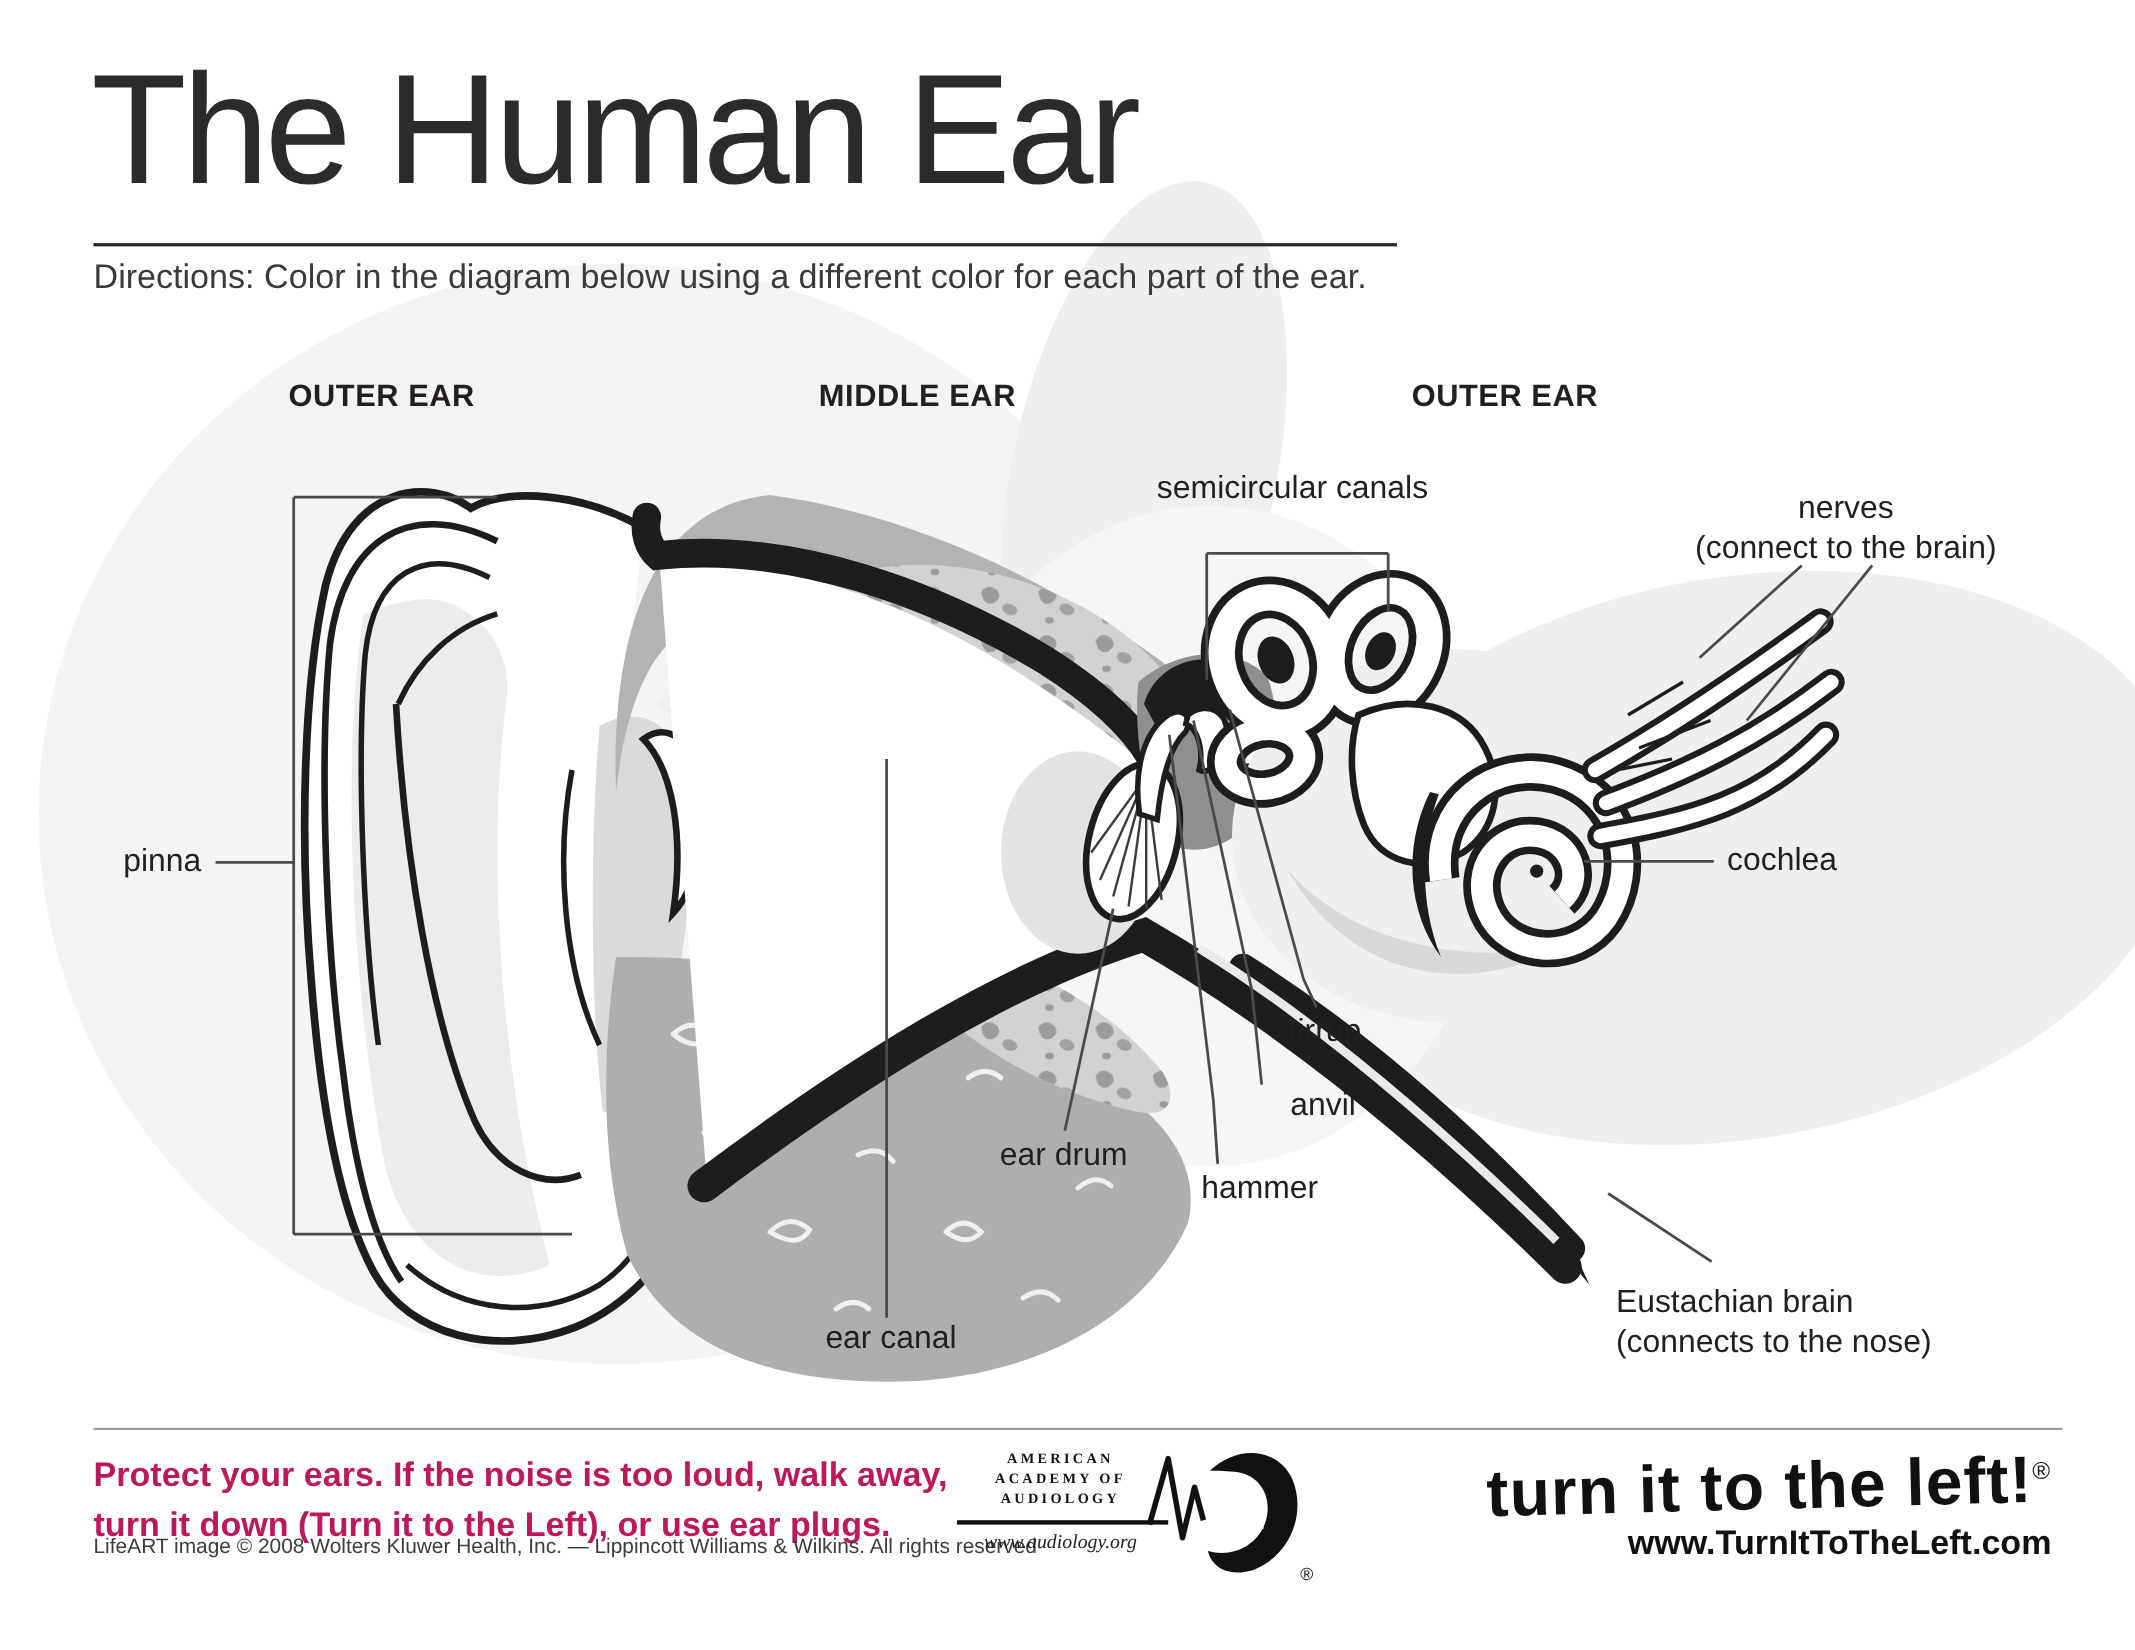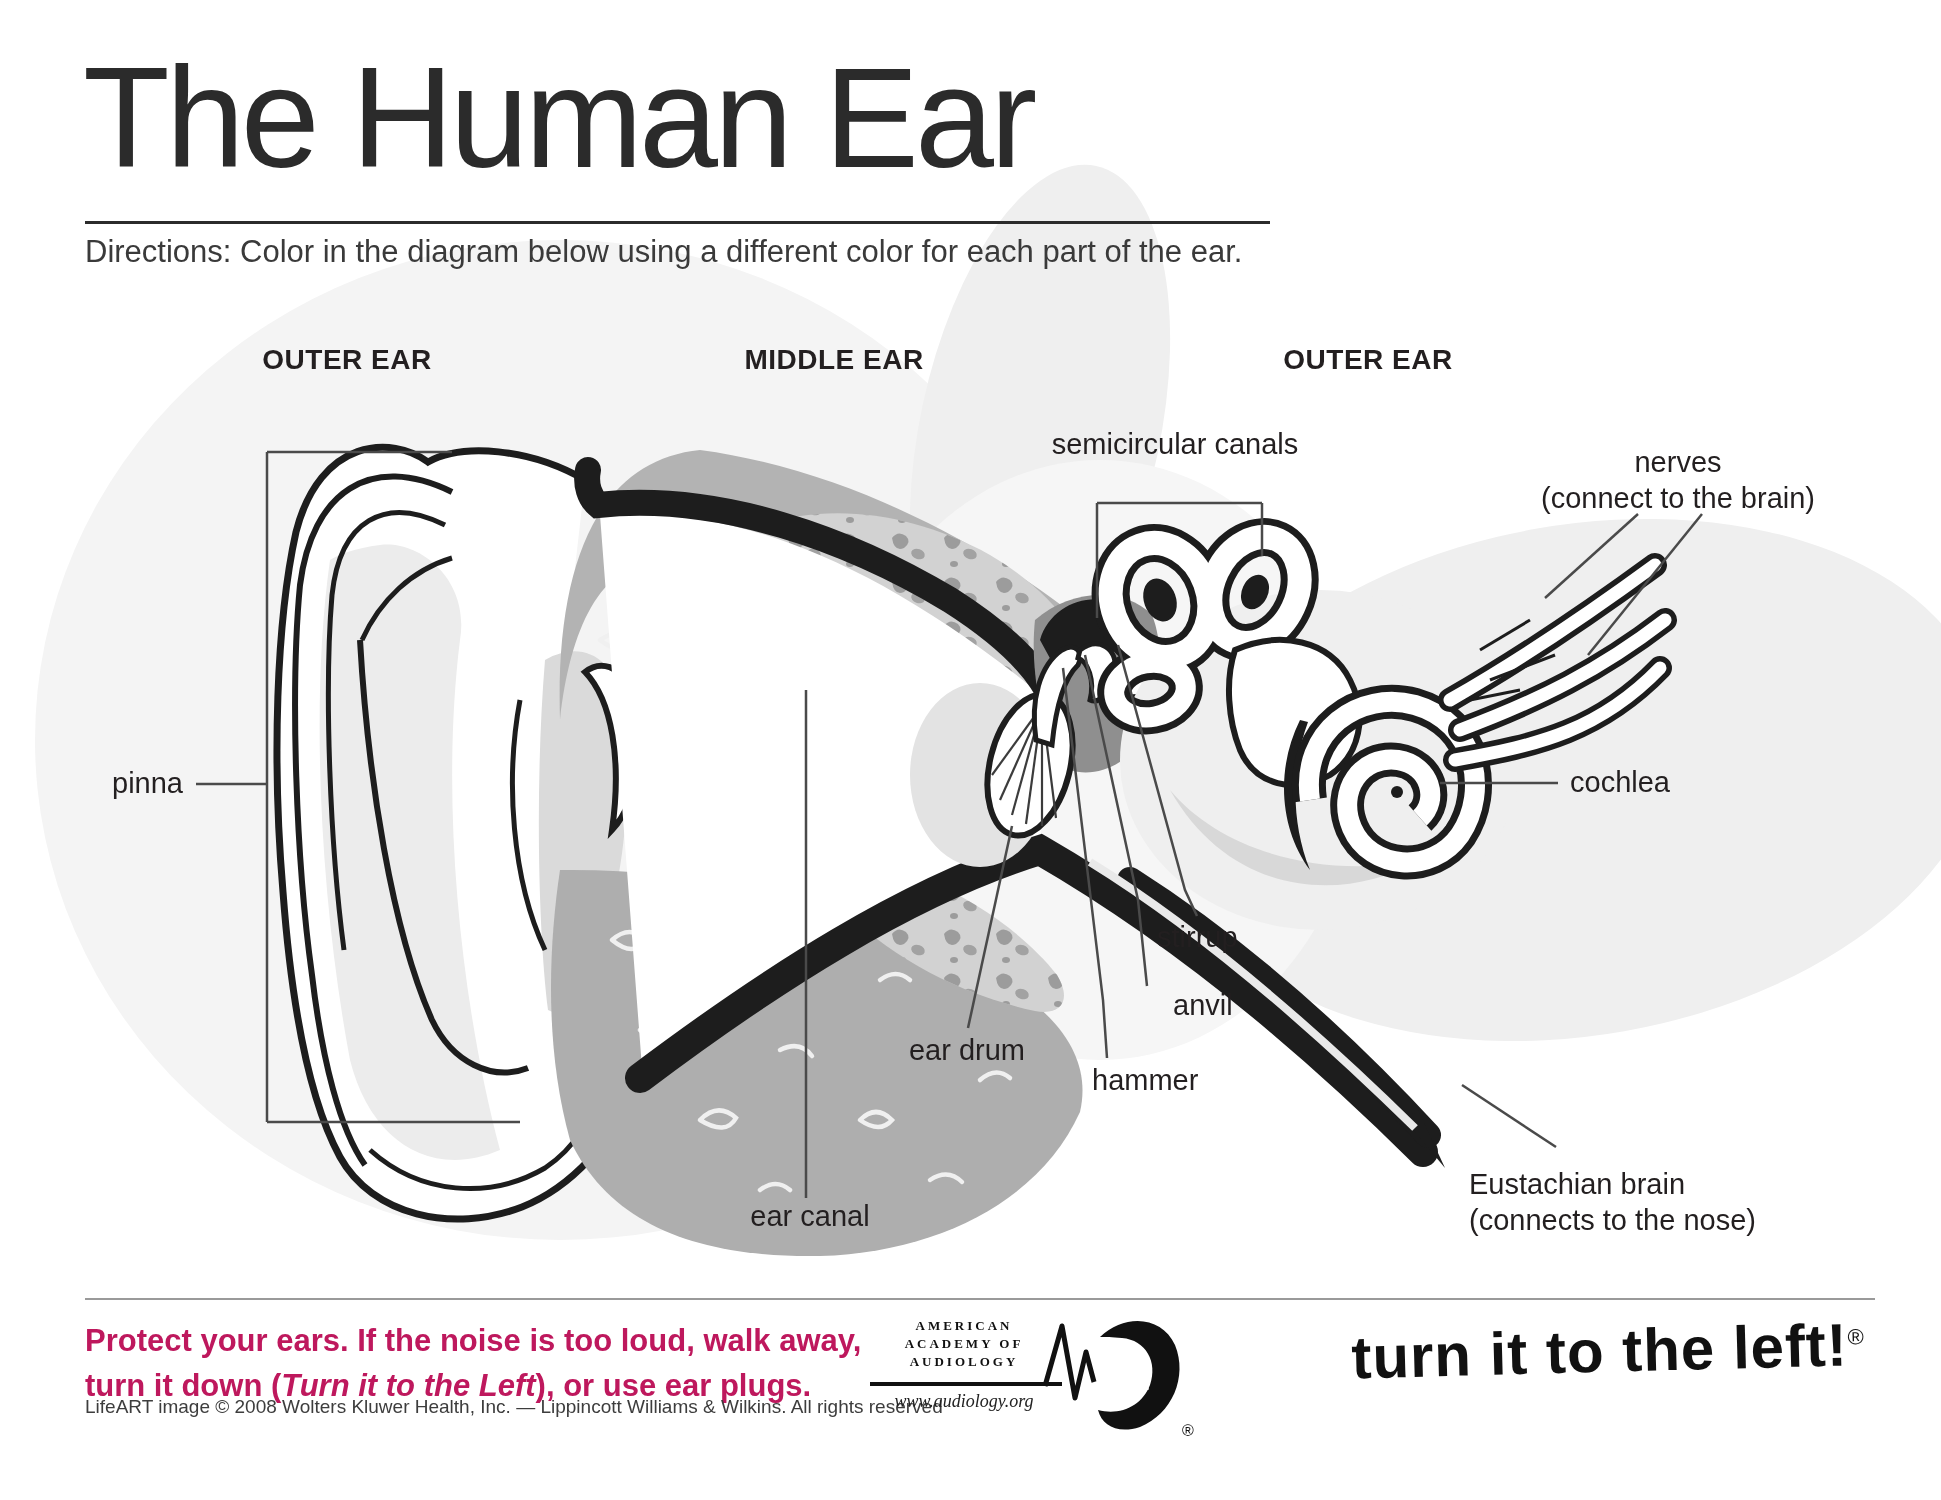--- a/index.html
+++ b/index.html
@@ -10,21 +10,21 @@
   .title{left:83px;top:40px;font-size:142px;font-weight:200;letter-spacing:-4px;color:#2b2b2b;
          font-family:"Liberation Sans",sans-serif;line-height:1.1;white-space:nowrap;}
   .title-rule{position:absolute;left:85px;top:221px;width:1185px;height:3px;background:#2b2b2b;z-index:3;}
   .directions{left:85px;top:234px;font-size:31px;color:#3a3a3a;white-space:nowrap;}
   .hdr{font-size:28px;font-weight:bold;letter-spacing:.5px;width:300px;text-align:center;white-space:nowrap;}
   .lbl{font-size:29px;color:#231f20;white-space:nowrap;}
   .lbl.center{width:300px;text-align:center;}
   .lbl .line{line-height:36px;}
   .foot-rule{position:absolute;left:85px;top:1298px;width:1790px;height:2px;background:#9a9a9a;z-index:3;}
   .protect{left:85px;top:1318px;font-size:31px;font-weight:bold;line-height:45px;color:#be185d;}
-  .protect .bi{font-style:italic;font-weight:bold;}
+  .protect .bi{font-weight:bold;}
   .credit{left:85px;top:1396px;font-size:19px;color:#3d3d3d;white-space:nowrap;}
   .academy{left:852px;top:1317px;width:224px;text-align:center;
            font-family:"Liberation Serif",serif;font-weight:bold;font-size:13px;
            letter-spacing:3px;line-height:18px;color:#111;}
   .academy-rule{position:absolute;left:870px;top:1382px;width:192px;height:4px;background:#111;z-index:3;}
   .academy-url{left:852px;top:1391px;width:224px;text-align:center;
                font-family:"Liberation Serif",serif;font-style:italic;font-size:18px;color:#222;}
   .brand{left:1280px;top:1310px;width:585px;text-align:right;}
   .brand-script{font-size:60px;font-weight:800;letter-spacing:1px;color:#111;
                 transform:rotate(-1.5deg);transform-origin:right center;white-space:nowrap;}
@@ -267,15 +267,16 @@
   <div class="txt academy">
     <div>AMERICAN</div>
     <div>ACADEMY OF</div>
     <div>AUDIOLOGY</div>
   </div>
   <div class="academy-rule"></div>
   <div class="txt academy-url">www.audiology.org</div>
 
   <div class="txt brand">
     <div class="brand-script"><span>turn it to the left!</span><sup>®</sup></div>
+    <div class="brand-url">www.TurnItToTheLeft.com</div>
   </div>
 
 </div>
 
 </body></html>

